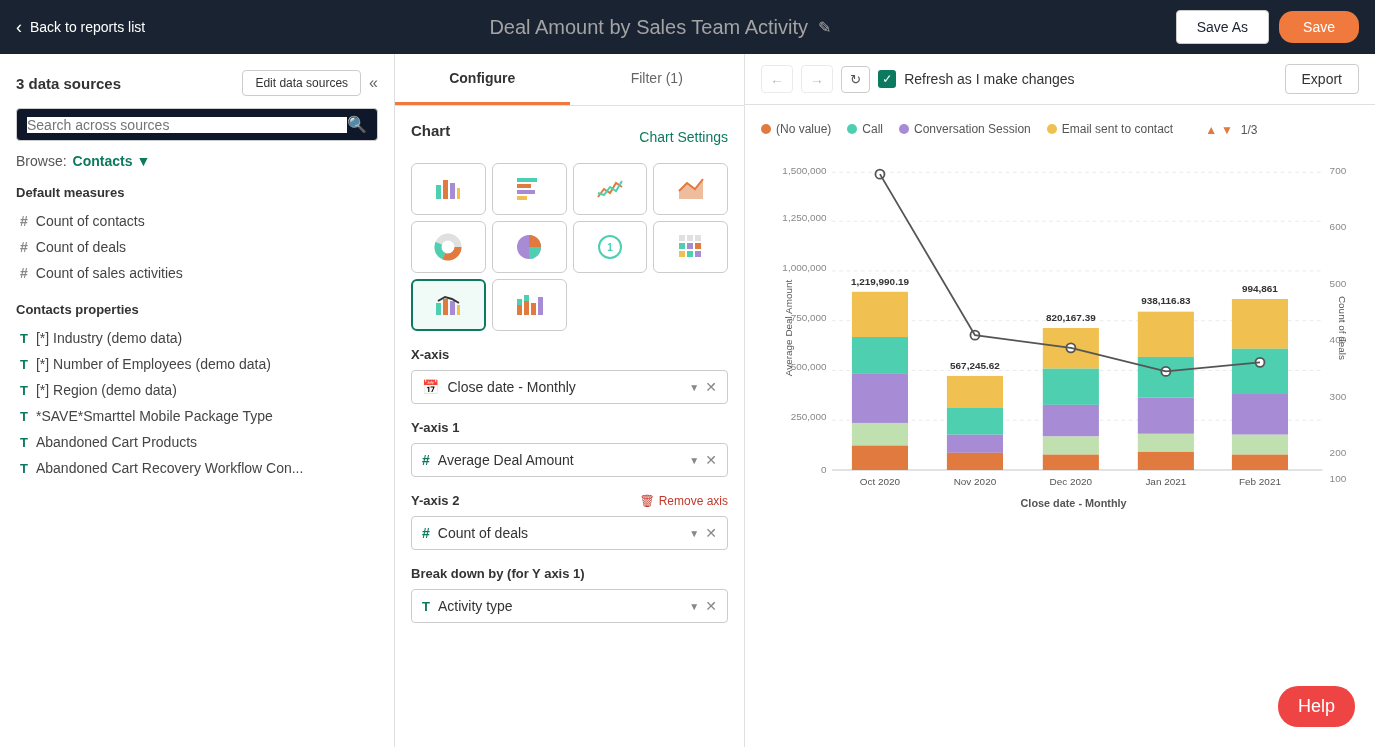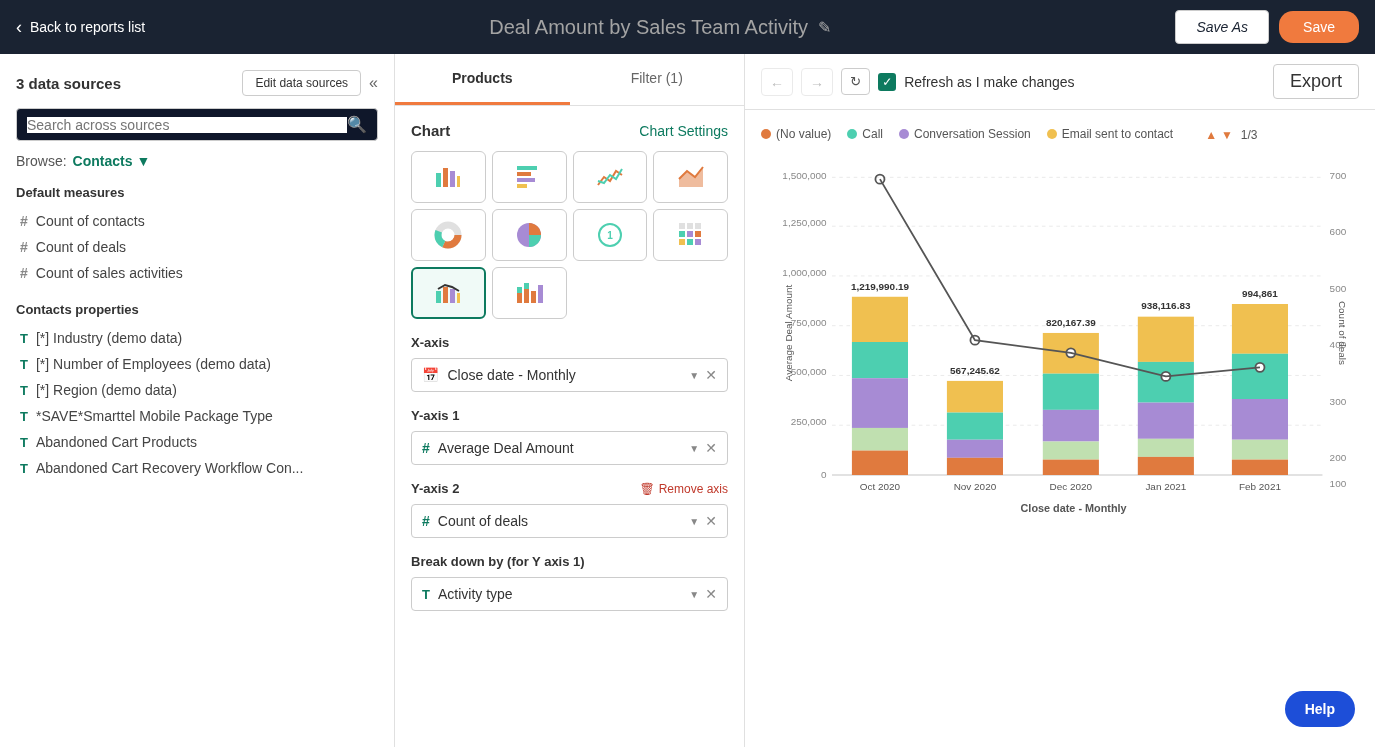--- a/index.html
+++ b/index.html
@@ -12,21 +12,21 @@
       position: fixed; top: 0; left: 0; right: 0; z-index: 100;
     }
     .header-left { display: flex; align-items: center; gap: 8px; cursor: pointer; }
     .header-left .back-arrow { font-size: 18px; }
     .header-title { display: flex; align-items: center; gap: 10px; flex: 1; justify-content: center; }
     .header-title h1 { font-size: 20px; font-weight: 500; color: #a3a3a3; }
     .header-title .edit-icon { color: #aaa; cursor: pointer; font-size: 16px; }
     .header-actions { display: flex; gap: 10px; align-items: center; }
     .btn-save-as {
       background: white; color: #1a2332; border: 1px solid #ccc;
-      padding: 8px 20px; border-radius: 4px; cursor: pointer; font-size: 14px; font-weight: 500; font-style: italic;
+      padding: 8px 20px; border-radius: 4px; cursor: pointer; font-size: 14px; font-weight: 500;
     }
     .btn-save {
       background: #f07a3e; color: white; border: none;
       padding: 8px 24px; border-radius: 14px; cursor: pointer; font-size: 14px; font-weight: 500;
     }
 
     
     .main-layout {
       display: flex; margin-top: 54px; height: calc(100vh - 54px);
     }
@@ -79,21 +79,21 @@
     .tabs-row {
       display: flex; border-bottom: 1px solid #e0e0e0;
     }
     .tab-btn {
       flex: 1; padding: 16px; text-align: center; cursor: pointer;
       font-size: 14px; color: #666; border: none; background: none;
       border-bottom: 3px solid transparent;
     }
     .tab-btn.active { color: #333; font-weight: 600; border-bottom: 3px solid #f07a3e; }
     .config-content { padding: 16px; }
-    .config-section-title { font-size: 15px; font-weight: 700; color: #333; }
+    .config-section-title { font-size: 15px; font-weight: 700; color: #333; margin-bottom: 12px; }
     .chart-settings-link { color: #0d7a5f; font-size: 14px; cursor: pointer; text-decoration: none; }
     .chart-types-grid {
       display: grid; grid-template-columns: repeat(4, 1fr); gap: 6px; margin-bottom: 16px;
     }
     .chart-type-btn {
       border: 1px solid #ccc; border-radius: 6px; padding: 10px;
       cursor: pointer; background: white; display: flex; align-items: center; justify-content: center;
       height: 52px;
     }
     .chart-type-btn.active { border: 2px solid #0d7a5f; background: #f0faf7; }
@@ -127,34 +127,34 @@
     .toolbar-btn {
       background: white; border: 1px solid #ccc; border-radius: 4px;
       padding: 5px 8px; cursor: pointer; color: #555; font-size: 14px;
     }
     .toolbar-btn:disabled { opacity: 0.4; cursor: default; }
     .refresh-btn { background: none; border: 1px solid #ccc; border-radius: 4px; padding: 5px 8px; cursor: pointer; color: #555; }
     .refresh-check { display: flex; align-items: center; gap: 8px; color: #333; font-size: 14px; flex: 1; }
     .check-box { width: 18px; height: 18px; border: 2px solid #0d7a5f; border-radius: 3px; background: #0d7a5f; display: flex; align-items: center; justify-content: center; color: white; font-size: 12px; }
     .export-btn {
       background: white; border: 1px solid #ccc; border-radius: 4px;
-      padding: 6px 16px; cursor: pointer; color: #333; font-size: 18px; text-align: right;
+      padding: 6px 16px; cursor: pointer; color: #333; font-size: 14px; text-align: right;
     }
     .chart-container { flex: 1; padding: 16px; position: relative; }
     .chart-legend {
       display: flex; align-items: center; gap: 16px; margin-bottom: 10px; flex-wrap: wrap;
     }
     .legend-item { display: flex; align-items: center; gap: 5px; font-size: 12px; color: #555; }
     .legend-dot { width: 10px; height: 10px; border-radius: 50%; }
     .legend-page { font-size: 12px; color: #555; }
 
     .help-btn {
       position: fixed; bottom: 20px; right: 20px;
-      background: #1d4ed8; color: white; border: none; border-radius: 20px;
-      padding: 10px 20px; cursor: pointer; font-size: 14px; font-weight: 700;
+      background: #ef4444; color: white; border: none; border-radius: 20px;
+      padding: 10px 20px; cursor: pointer; font-size: 18px; font-weight: 400;
     }
 
     .chevron { font-size: 10px; color: #888; }
     .clear-x { font-size: 14px; color: #888; cursor: pointer; }
   </style>
 </head>
 <body>
 
 <div class="header">
   <div class="header-left">
@@ -229,21 +229,21 @@
       <span>Abandoned Cart Products</span>
     </div>
     <div class="prop-item">
       <span class="prop-type">T</span>
       <span>Abandoned Cart Recovery Workflow Con...</span>
     </div>
   </div>
 
   <div class="config-panel">
     <div class="tabs-row">
-      <button class="tab-btn active">Products</button>
+      <button class="tab-btn active">Configure</button>
       <button class="tab-btn">Filter (1)</button>
     </div>
     <div class="config-content">
 
       <div style="display:flex;align-items:center;justify-content:space-between;margin-bottom:12px;">
         <span class="config-section-title">Chart</span>
         <a class="chart-settings-link">Chart Settings</a>
       </div>
 
       <div class="chart-types-grid">

